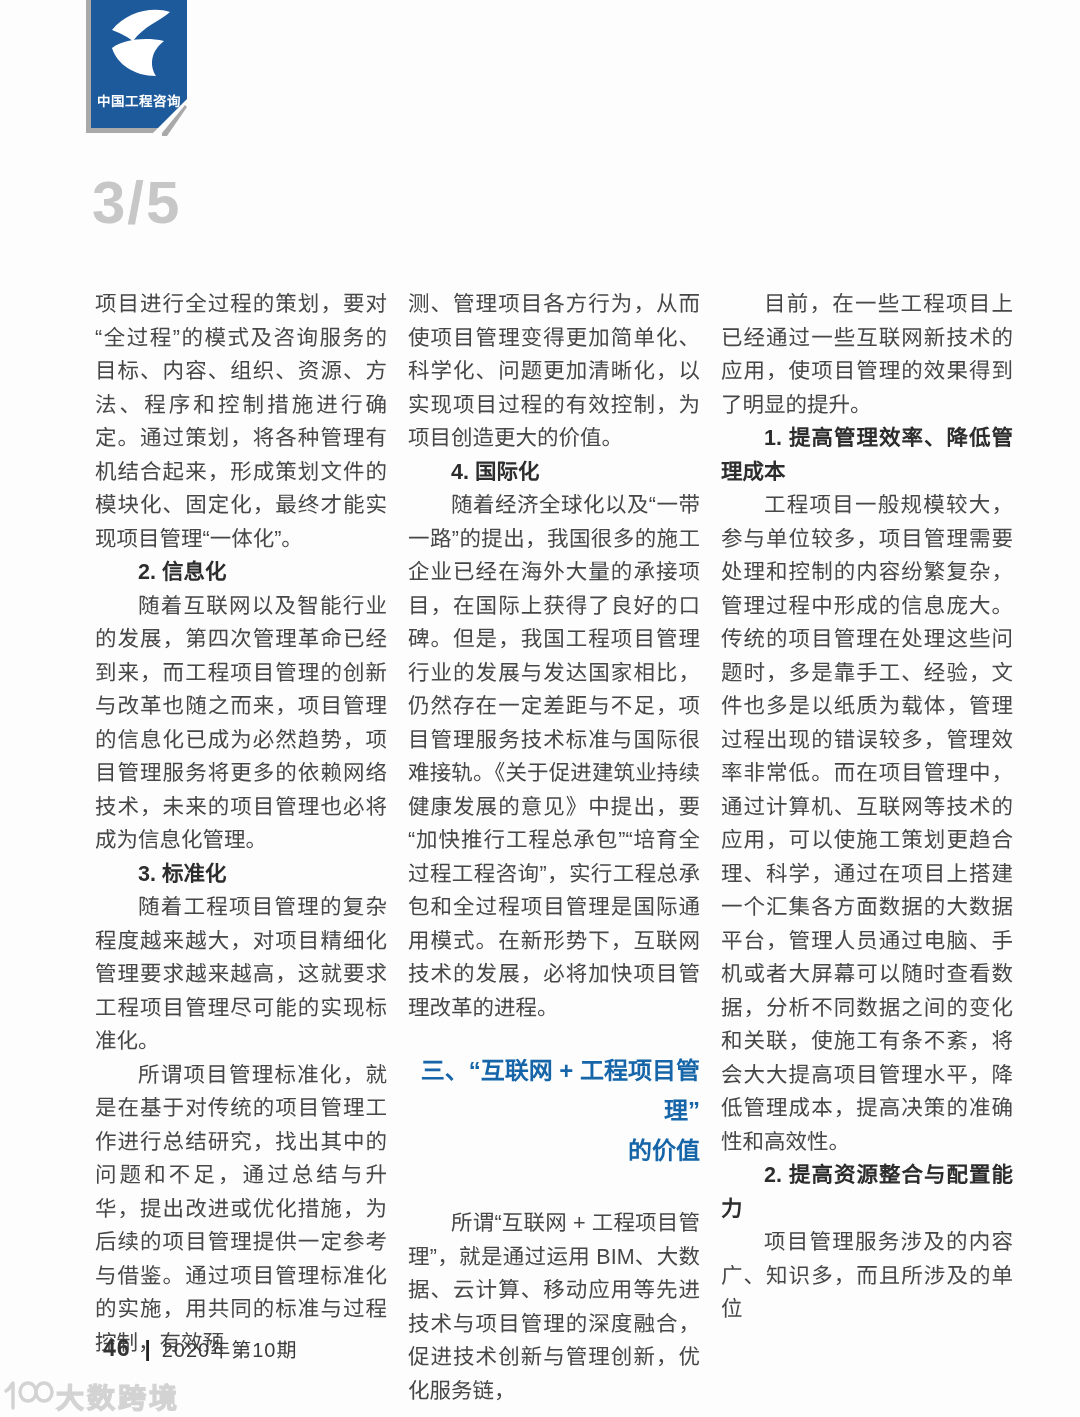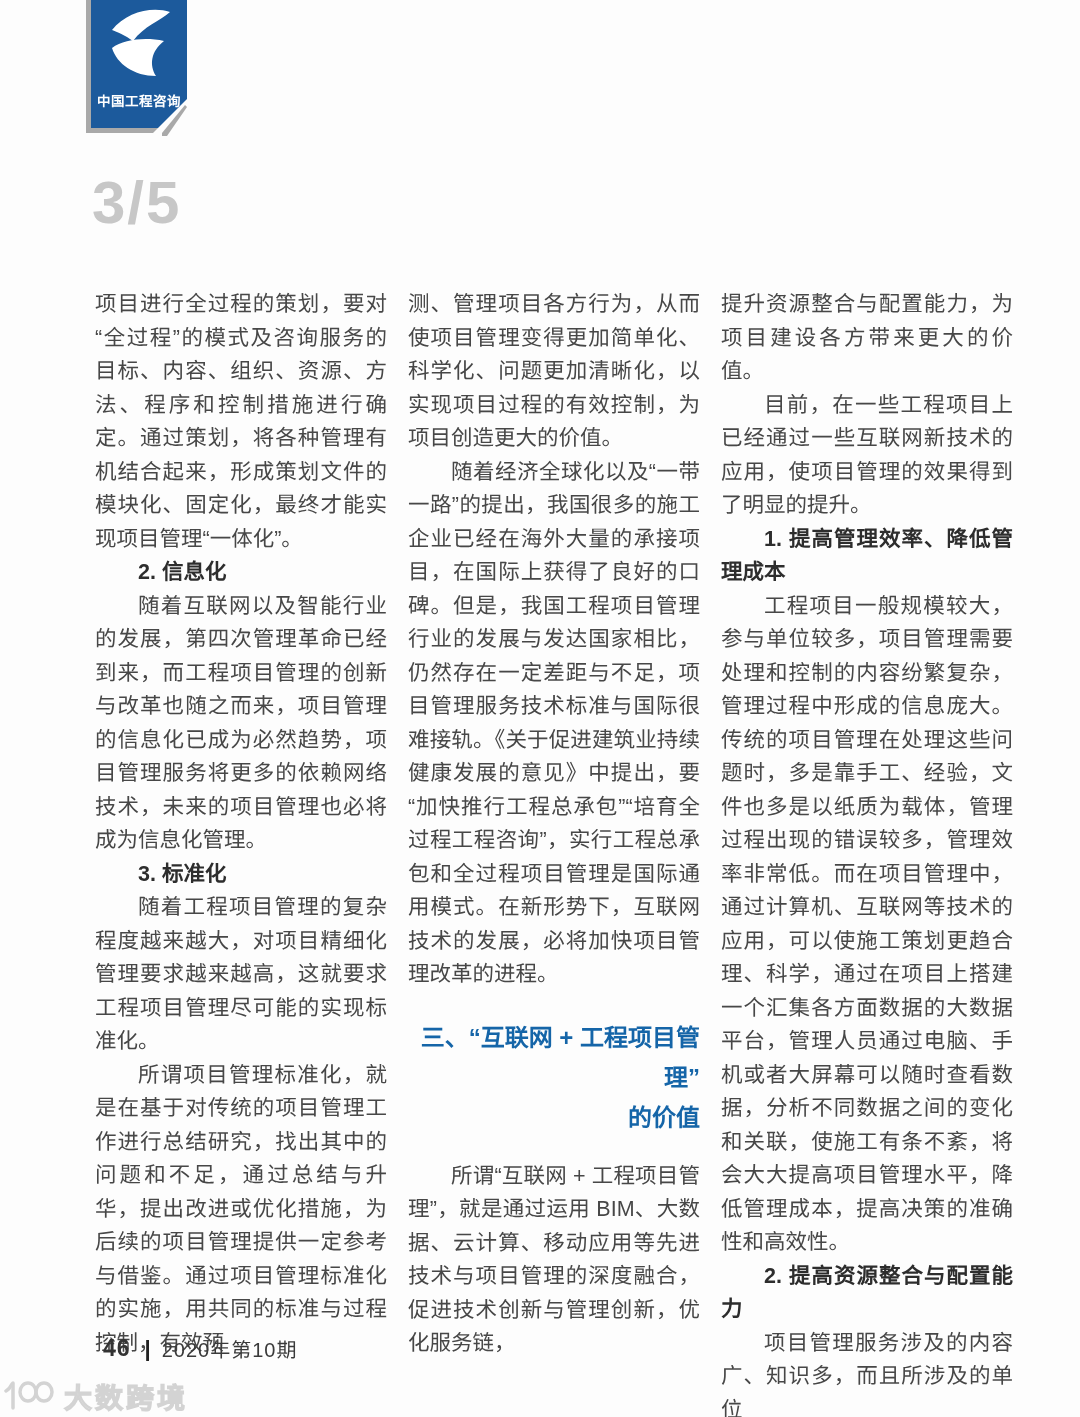--- a/index.html
+++ b/index.html
@@ -16,28 +16,28 @@
                   color:#c7c7c7;letter-spacing:2px;}
   
   .columns{position:absolute;left:95px;top:288px;width:918px;display:flex;gap:21px;}
   .col{width:292px;font-size:21.5px;line-height:33.5px;color:var(--body-text);
        text-align:justify;text-justify:inter-character;}
   .col p{margin:0;}
   .col p.indent{text-indent:2em;}
   .col p.sec-h{font-weight:700;color:#2d2d2d;text-indent:2em;}
   .blue-heading{color:var(--accent);font-weight:700;font-size:24px;line-height:40px;text-align:right;}
   .blue-heading.first{margin-top:26px;}
-  .blue-heading.cont{margin-bottom:22px;text-indent:2.2em;}
+  .blue-heading.cont{margin-bottom:36px;text-indent:2.2em;}
   
   .footer{position:absolute;left:103px;top:1334px;display:flex;align-items:center;color:#333;}
   .footer .pageno{font-size:23px;font-weight:600;letter-spacing:1px;}
   .footer .sep{font-size:22px;font-weight:700;margin:0 11px 0 14px;color:#222;}
   .footer .issue{font-size:20px;letter-spacing:1px;color:#3a3a3a;}
   
-  .watermark{position:absolute;left:4px;top:1376px;display:flex;align-items:center;gap:8px;opacity:0.9;font-family:Liberation Serif, serif;}
+  .watermark{position:absolute;left:4px;top:1376px;display:flex;align-items:center;gap:0;opacity:0.9;font-family:Liberation Serif, serif;}
   .wm-text{font-size:28px;font-weight:700;color:#ececec;-webkit-text-stroke:1.2px #cfcfcf;letter-spacing:3px;}
 </style>
 </head>
 <body>
 
 <div class="page" style="--accent: #1565a8; --badge-blue: #1c5a9c; --body-text: #474747;">
 
   <div class="badge">
     <svg width="101" height="138" viewBox="0 0 101 138" aria-hidden="true">
 
@@ -59,27 +59,27 @@
     <section class="col">
         <p class="">项目进行全过程的策划，要对“全过程”的模式及咨询服务的目标、内容、组织、资源、方法、程序和控制措施进行确定。通过策划，将各种管理有机结合起来，形成策划文件的模块化、固定化，最终才能实现项目管理“一体化”。</p>
         <p class="sec-h">2. 信息化</p>
         <p class="indent">随着互联网以及智能行业的发展，第四次管理革命已经到来，而工程项目管理的创新与改革也随之而来，项目管理的信息化已成为必然趋势，项目管理服务将更多的依赖网络技术，未来的项目管理也必将成为信息化管理。</p>
         <p class="sec-h">3. 标准化</p>
         <p class="indent">随着工程项目管理的复杂程度越来越大，对项目精细化管理要求越来越高，这就要求工程项目管理尽可能的实现标准化。</p>
         <p class="indent">所谓项目管理标准化，就是在基于对传统的项目管理工作进行总结研究，找出其中的问题和不足，通过总结与升华，提出改进或优化措施，为后续的项目管理提供一定参考与借鉴。通过项目管理标准化的实施，用共同的标准与过程控制，有效预</p>
       </section>
     <section class="col">
         <p class="">测、管理项目各方行为，从而使项目管理变得更加简单化、科学化、问题更加清晰化，以实现项目过程的有效控制，为项目创造更大的价值。</p>
+        <p class="sec-h">4. 国际化</p>
         <p class="indent">随着经济全球化以及“一带一路”的提出，我国很多的施工企业已经在海外大量的承接项目，在国际上获得了良好的口碑。但是，我国工程项目管理行业的发展与发达国家相比，仍然存在一定差距与不足，项目管理服务技术标准与国际很难接轨。《关于促进建筑业持续健康发展的意见》中提出，要“加快推行工程总承包”“培育全过程工程咨询”，实行工程总承包和全过程项目管理是国际通用模式。在新形势下，互联网技术的发展，必将加快项目管理改革的进程。</p>
         <div class="blue-heading first">三、“互联网 + 工程项目管理”</div>
         <div class="blue-heading cont">的价值</div>
         <p class="indent">所谓“互联网 + 工程项目管理”，就是通过运用 BIM、大数据、云计算、移动应用等先进技术与项目管理的深度融合，促进技术创新与管理创新，优化服务链，</p>
       </section>
     <section class="col">
-        <p class="">提升资源整合与配置能力，为项目建设各方带来更大的价值。</p>
         <p class="indent">目前，在一些工程项目上已经通过一些互联网新技术的应用，使项目管理的效果得到了明显的提升。</p>
         <p class="sec-h">1. 提高管理效率、降低管理成本</p>
         <p class="indent">工程项目一般规模较大，参与单位较多，项目管理需要处理和控制的内容纷繁复杂，管理过程中形成的信息庞大。传统的项目管理在处理这些问题时，多是靠手工、经验，文件也多是以纸质为载体，管理过程出现的错误较多，管理效率非常低。而在项目管理中，通过计算机、互联网等技术的应用，可以使施工策划更趋合理、科学，通过在项目上搭建一个汇集各方面数据的大数据平台，管理人员通过电脑、手机或者大屏幕可以随时查看数据，分析不同数据之间的变化和关联，使施工有条不紊，将会大大提高项目管理水平，降低管理成本，提高决策的准确性和高效性。</p>
         <p class="sec-h">2. 提高资源整合与配置能力</p>
         <p class="indent">项目管理服务涉及的内容广、知识多，而且所涉及的单位</p>
       </section>
   </main>
 
   <div class="footer">
     <span class="pageno">46</span>

